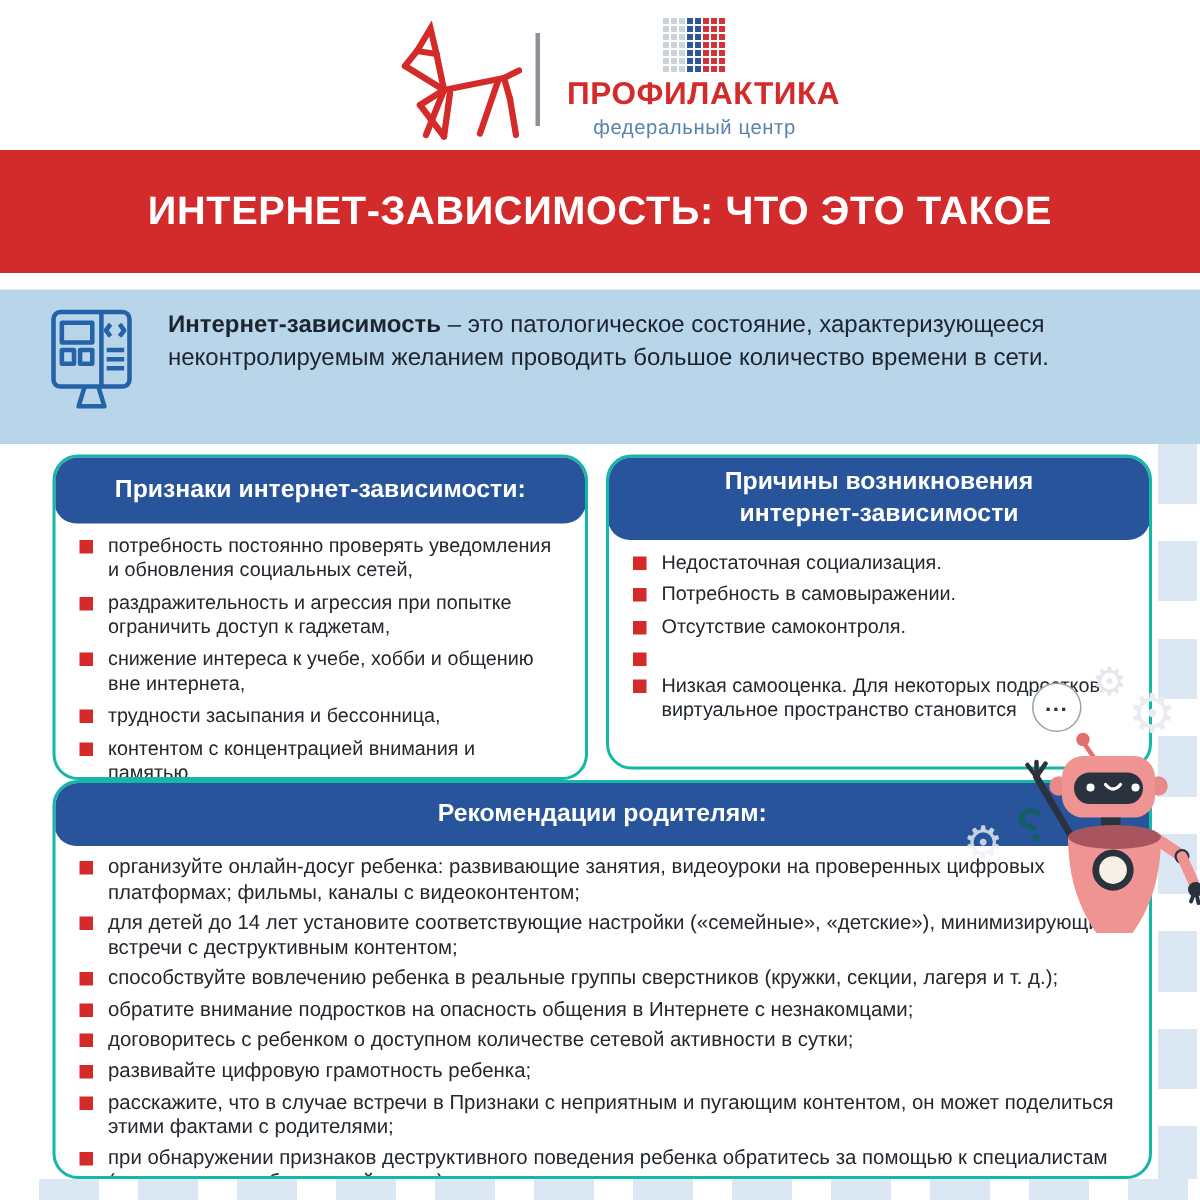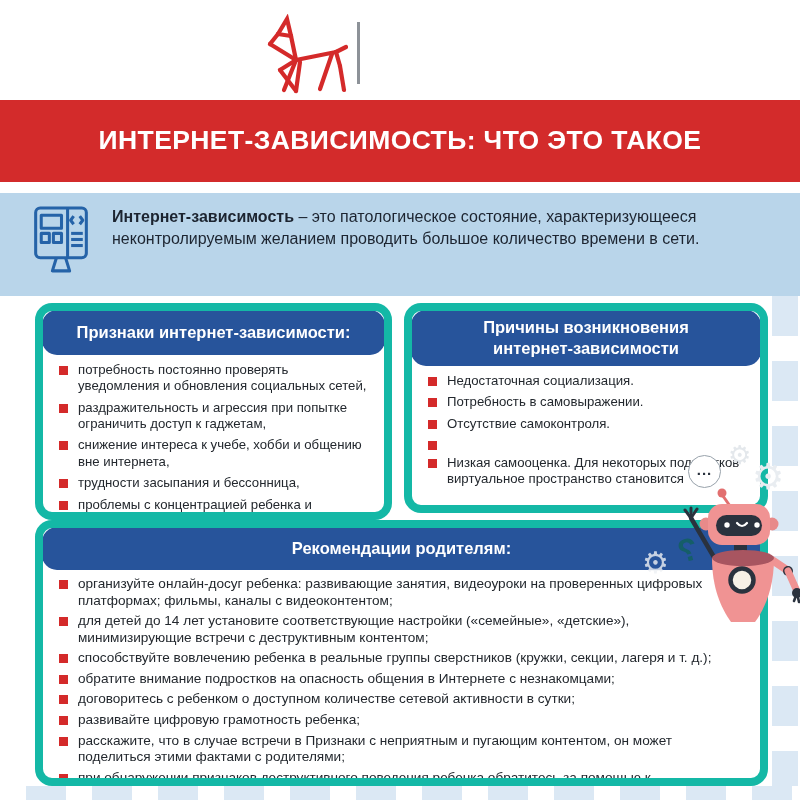--- a/index.html
+++ b/index.html
@@ -32,21 +32,21 @@
   .banner div{font-size:26.5px;font-weight:800;letter-spacing:.4px;line-height:1.2;}
 
   
   .def{position:absolute;left:0;top:193px;width:800px;height:103px;background:#b9d5ea;}
   .monitor-icon{position:absolute;left:33px;top:11px;width:56px;height:76px;}
   .def-text{position:absolute;left:112px;top:13px;width:645px;
     font-size:16px;line-height:1.36;color:#1c2430;}
   .def-text b{font-weight:800;}
 
   
-  .card{position:absolute;background:#fff;border:8px solid #14b8a6;border-radius:17px;box-sizing:border-box;overflow:hidden;}
+  .card{position:absolute;background:#fff;border:2px solid #14b8a6;border-radius:17px;box-sizing:border-box;overflow:hidden;}
   .card-head{background:#27549b;border-radius:15px;color:#fff;font-weight:bold;text-align:center;
     display:flex;flex-direction:column;justify-content:center;margin:-1px;position:relative;}
   .card-head div{font-size:16.5px;line-height:1.25;}
   .card-body{list-style:none;margin:0;padding:8px 14px 6px 16px;}
   .bullet{display:flex;align-items:flex-start;margin-bottom:5px;}
   .sq{flex:0 0 9px;width:9px;height:9px;background:#d42a2a;margin:4px 10px 0 0;}
   .btxt{font-size:13.2px;line-height:1.24;color:#23282e;}
 
   .card-signs{left:35px;top:303px;width:357px;height:217px;}
   .card-signs .card-head{height:45px;}
@@ -92,20 +92,25 @@
           <path d="M80,38 L84,52"></path>
           <path d="M40,46 L28,76"></path>
         <path d="M44,48 L40,77"></path>
           <path d="M40,46 L24,56"></path>
           <path d="M24,56 L40,77"></path>
         <path d="M84,52 L88,76"></path>
           <path d="M76,40 L64,75"></path>
       </g>
     </svg>
     <div class="hdr-divider"></div>
+    <div class="brand">
+      <div class="pixel-grid"></div>
+      <div class="brand-name">ПРОФИЛАКТИКА</div>
+      <div class="brand-sub">федеральный центр</div>
+    </div>
   </div>
 
   <div class="banner">
     <div>ИНТЕРНЕТ-ЗАВИСИМОСТЬ: ЧТО ЭТО ТАКОЕ</div>
   </div>
 
   <div class="def">
     <svg class="monitor-icon" viewBox="0 0 110 150">
       <g stroke="#2563a8" stroke-width="6" fill="none" stroke-linejoin="round">
         <rect x="5" y="8" width="100" height="98" rx="9"></rect>
@@ -147,21 +152,21 @@
           <span class="btxt">снижение интереса к учебе, хобби и общению вне интернета,</span>
         </li>
 
         <li class="bullet">
           <span class="sq"></span>
           <span class="btxt">трудности засыпания и бессонница,</span>
         </li>
 
         <li class="bullet">
           <span class="sq"></span>
-          <span class="btxt">проблемы с концентрацией ребенка и памятью.</span>
+          <span class="btxt">контентом с концентрацией внимания и памятью.</span>
         </li>
       </ul>
   </div>
 
   <div class="card card-causes">
     <div class="card-head">
       <div>Причины возникновения</div>
       <div>интернет-зависимости</div>
     </div>
     <ul class="card-body">

